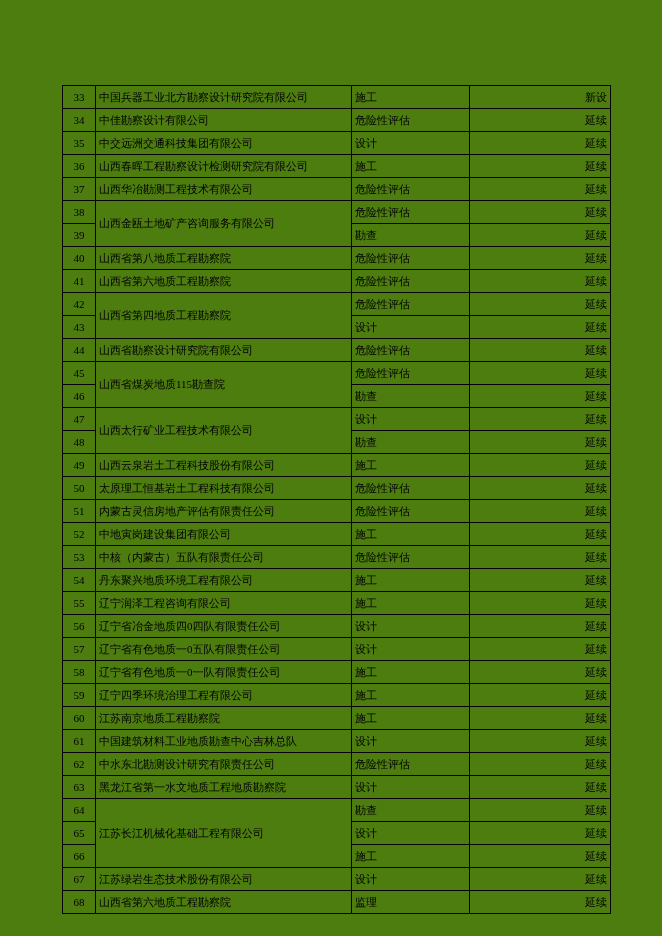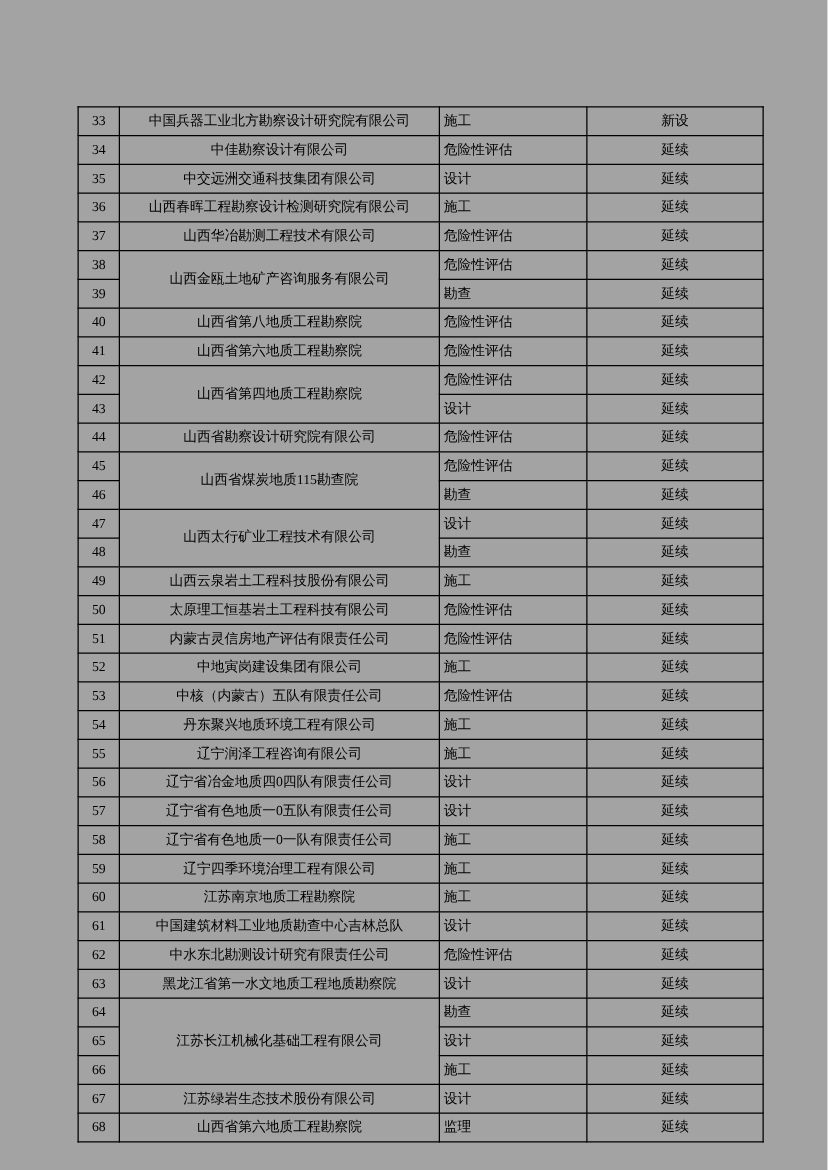--- a/index.html
+++ b/index.html
@@ -7,21 +7,21 @@
     padding: 0;
     background: #ffffff;
   }
   body {
     font-family: "Liberation Serif", "DejaVu Serif", serif;
   }
   .page {
     position: relative;
     width: 662px;
     height: 936px;
-    background: #a3a3a3;
+    background: #4d7c0f;
     overflow: hidden;
   }
   table.qual {
     position: absolute;
     left: 62px;
     top: 85px;
     width: 538px;
     border-collapse: collapse;
     table-layout: fixed;
   }
@@ -35,30 +35,30 @@
     overflow: hidden;
     vertical-align: middle;
     white-space: nowrap;
   }
   td.num {
     width: 26px;
     text-align: center;
   }
   td.company {
     width: 249px;
-    text-align: center;
+    text-align: left;
     padding-left: 5px;
   }
   td.type {
     width: 111px;
     text-align: left;
   }
   td.status {
     width: 134px;
-    text-align: center;
+    text-align: right;
   }
 </style>
 </head>
 <body>
 
 <div class="page">
   <table class="qual">
     <tbody>
         <tr>
           <td class="num">33</td>

